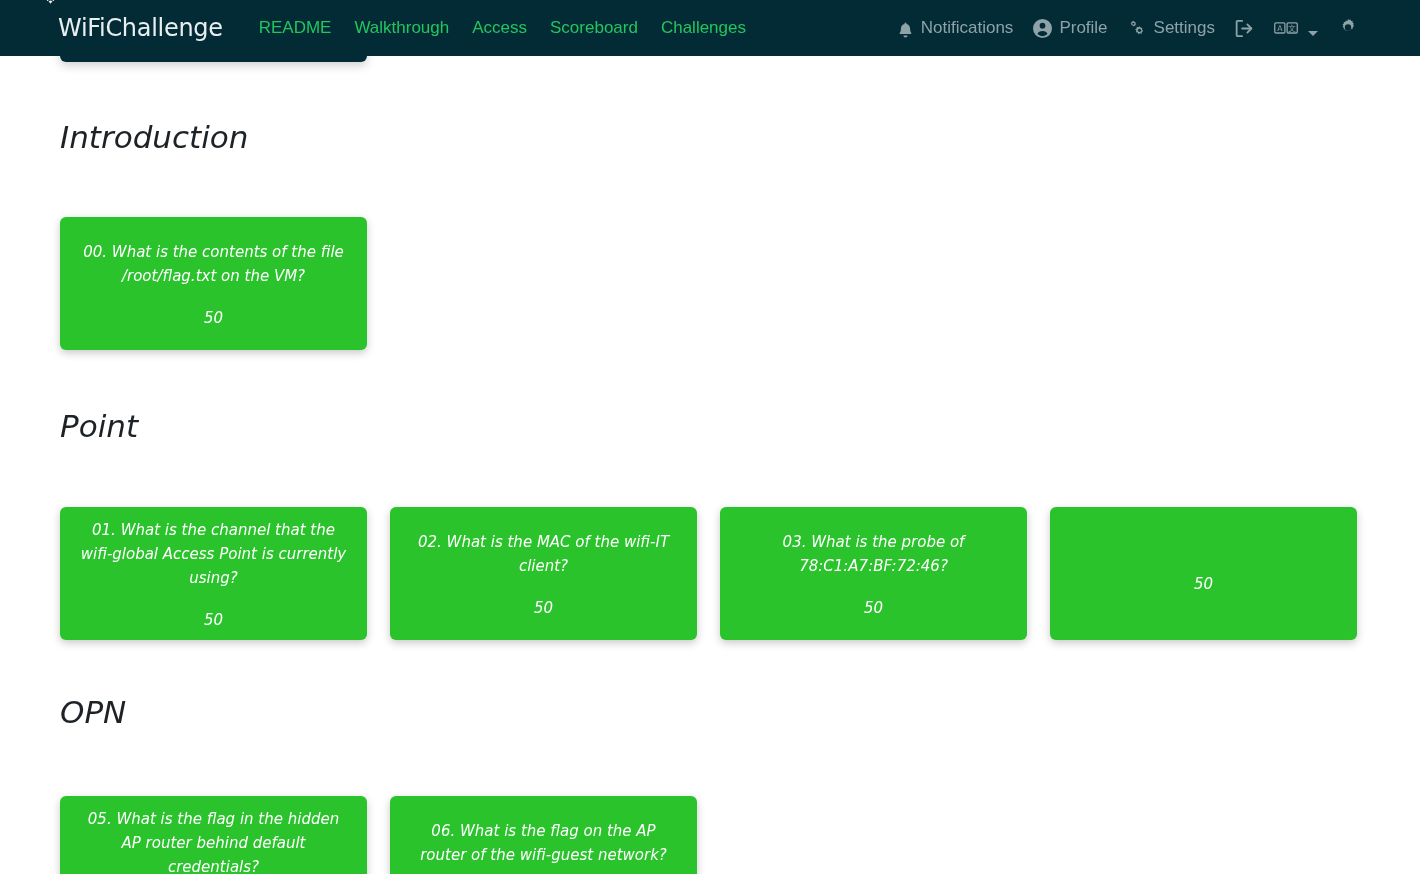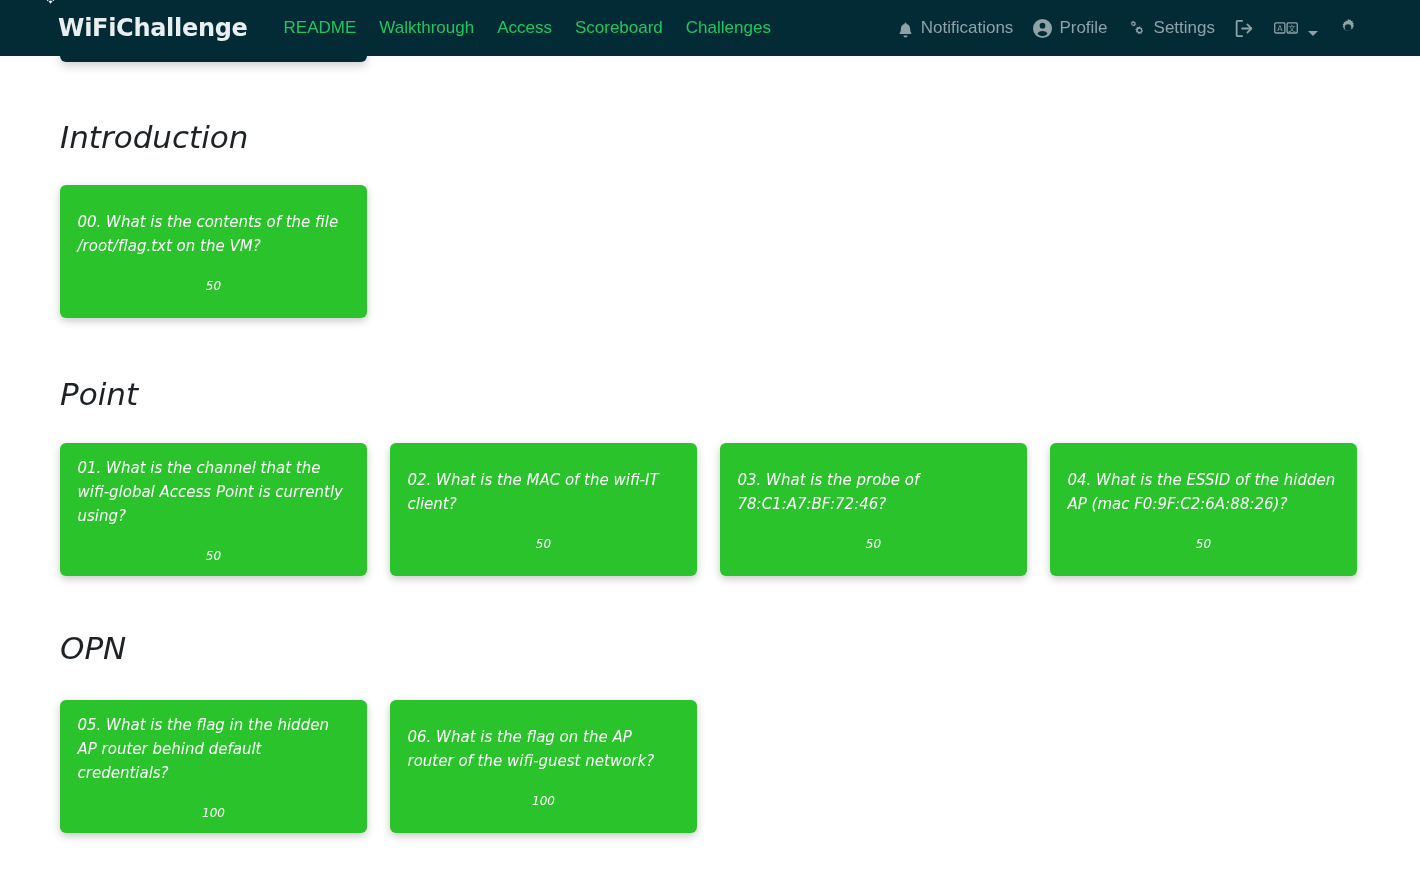--- a/index.html
+++ b/index.html
@@ -28,21 +28,21 @@
     align-items: center;
     margin-left: 58px;
     margin-right: 14px;
     cursor: pointer;
     text-decoration: none;
   }
   .brand-text {
     position: relative;
     color: #e9eef0;
     font-size: 24px;
-    font-weight: 700;
+    font-weight: 400;
     letter-spacing: -0.3px;
     font-family: "DejaVu Sans", sans-serif;
     line-height: 1;
   }
   .brand-wifi {
     position: absolute;
     left: 43px; top: -9px;
     width: 15px; height: 11px;
   }
 
@@ -125,32 +125,33 @@
     background: #2ac32c;
     border-radius: 6px;
     box-shadow: 0 3px 9px rgba(0,0,0,0.22);
     color: #ffffff;
     display: flex;
     flex-direction: column;
     align-items: center;
     justify-content: center;
     padding: 10px 16px;
     cursor: pointer;
-    text-align: left;
+    text-align: center;
     user-select: none;
+    margin-top: 32px;
   }
   .card-title {
     font-size: 15px;
     line-height: 1.6;
     font-family: "DejaVu Sans", sans-serif;
     font-weight: 400;
     max-width: 272px;
   }
   .card-points {
-    font-size: 12px;
+    font-size: 15px;
     font-family: "DejaVu Sans", sans-serif;
     margin-top: 21px;
   }
 
   
   .sec-intro-title { margin-top: 66px; }
   .sec-intro-row   { margin-top: 32px; }
   .sec-recon-title { margin-top: 61px; }
   .sec-recon-row   { margin-top: 33px; border-radius: 10px; }
   .sec-opn-title   { margin-top: 57px; }
@@ -267,21 +268,20 @@
     </div>
     <div class="challenge-card">
       <div class="card-title">02. What is the MAC of the wifi-IT client?</div>
       <div class="card-points">50</div>
     </div>
     <div class="challenge-card">
       <div class="card-title">03. What is the probe of 78:C1:A7:BF:72:46?</div>
       <div class="card-points">50</div>
     </div>
     <div class="challenge-card">
-      <div class="card-title">04. What is the ESSID of the hidden AP (mac F0:9F:C2:6A:88:26)?</div>
       <div class="card-points">50</div>
     </div>
   </div>
 
   <h2 class="section-title sec-opn-title">OPN</h2>
   <div class="card-row sec-opn-row">
     <div class="challenge-card">
       <div class="card-title">05. What is the flag in the hidden AP router behind default credentials?</div>
       <div class="card-points">100</div>
     </div>

